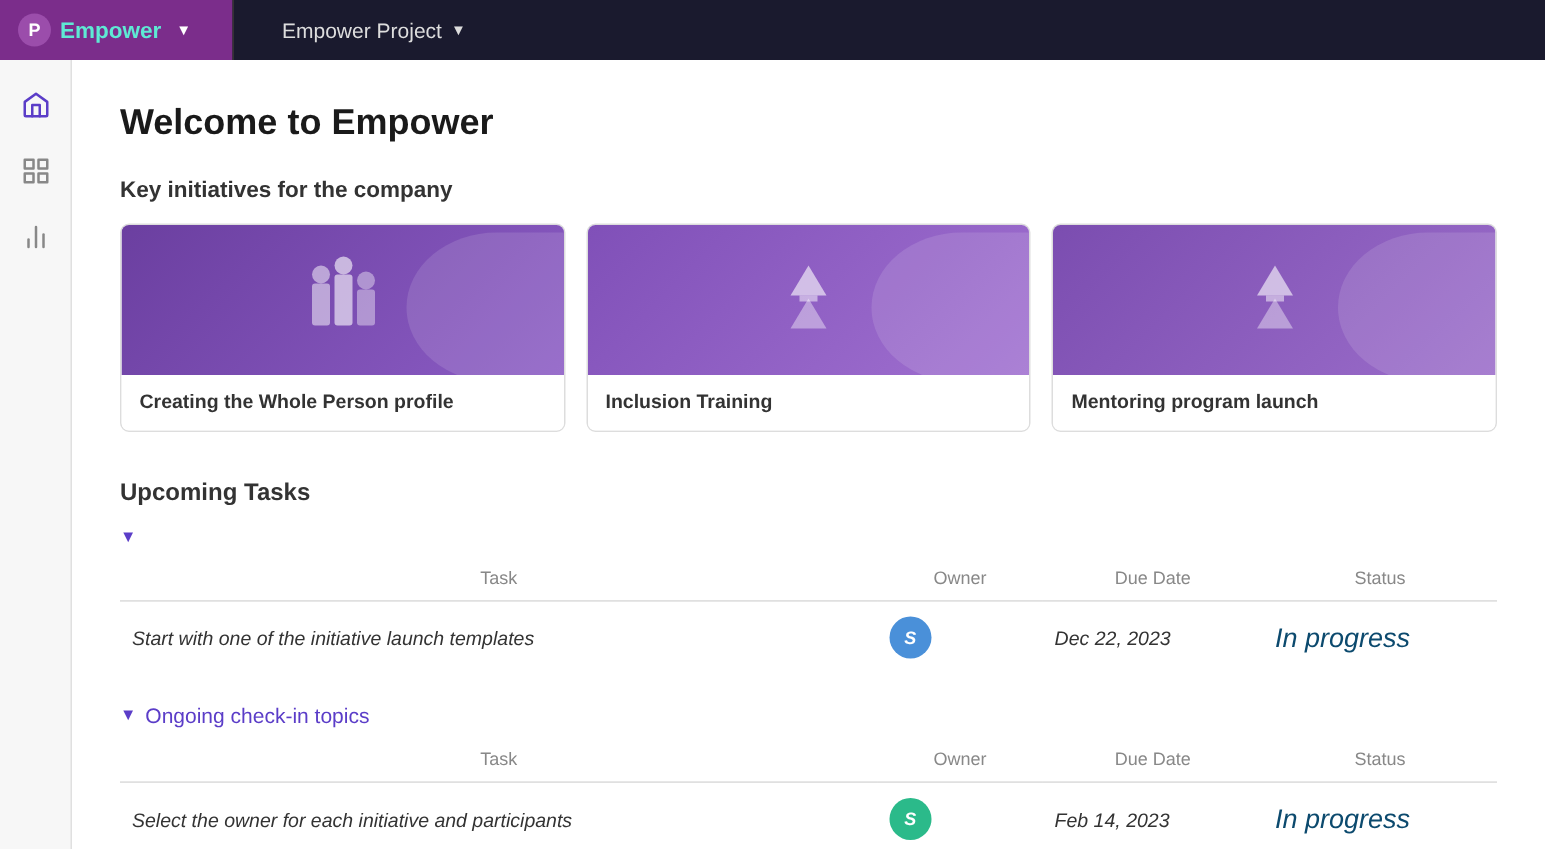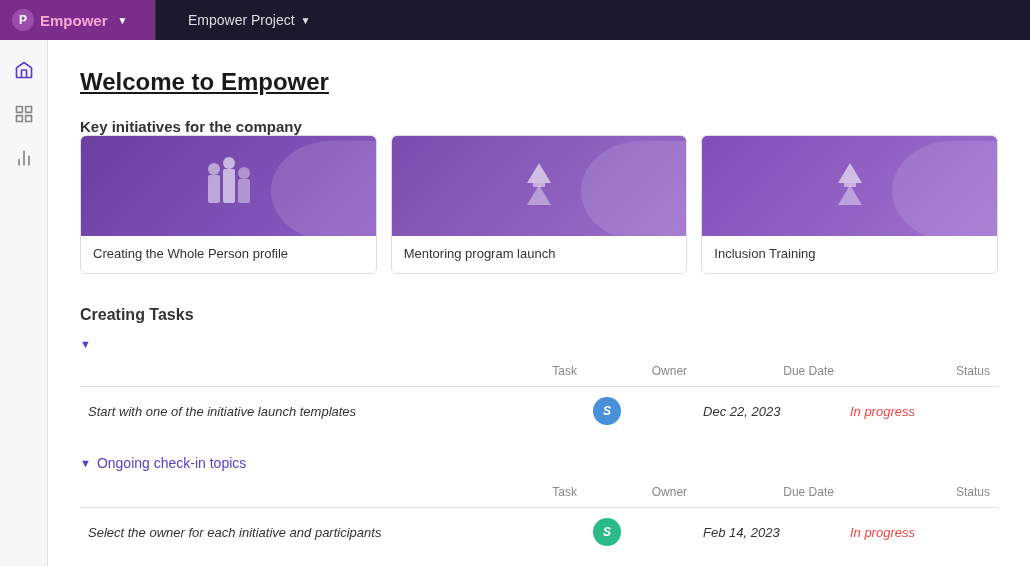--- a/index.html
+++ b/index.html
@@ -24,21 +24,21 @@
     }
     .brand-icon {
       width: 22px;
       height: 22px;
       background: #9b4dab;
       border-radius: 50%;
       display: flex; align-items: center; justify-content: center;
       color: white; font-weight: bold; font-size: 12px;
     }
     .brand-name {
-      color: #f9a8d4;
+      color: #5eead4;
       font-weight: 600;
       font-size: 15px;
     }
     .brand-arrow {
       color: white;
       font-size: 10px;
       margin-left: 4px;
     }
     .top-nav-project {
       display: flex;
@@ -92,27 +92,27 @@
       flex: 1;
       overflow-y: auto;
       padding: 28px 32px;
     }
 
     .page-title {
       font-size: 24px;
       font-weight: 600;
       color: #1a1a1a;
       margin-bottom: 22px;
-      text-decoration: underline;
     }
 
     .section-title {
       font-size: 15px;
       font-weight: 600;
       color: #333;
+      margin-bottom: 14px;
     }
 
     
     .cards-row {
       display: flex;
       gap: 14px;
       margin-bottom: 32px;
     }
     .card {
       flex: 1;
@@ -148,21 +148,21 @@
       z-index: 1;
     }
     .card-figure svg {
       fill: rgba(255,255,255,0.5);
     }
 
     .card-label {
       padding: 10px 12px 12px;
       font-size: 13px;
       color: #333;
-      font-weight: 400;
+      font-weight: 700;
       background: #fff;
     }
 
     
     .tasks-section { margin-bottom: 24px; }
 
     .section-header {
       font-size: 16px;
       font-weight: 600;
       color: #333;
@@ -178,21 +178,21 @@
       color: #5b3dc8;
       font-size: 14px;
       font-weight: 500;
       margin-bottom: 10px;
       cursor: pointer;
     }
     .chevron { font-size: 11px; }
 
     .task-table { width: 100%; border-collapse: collapse; }
     .task-table thead tr th {
-      text-align: right;
+      text-align: center;
       color: #888;
       font-size: 12px;
       font-weight: 500;
       padding: 4px 8px 8px;
       border-bottom: 1px solid #e0e0e0;
     }
     .task-table tbody tr td {
       padding: 10px 8px;
       border-bottom: 1px solid #f0f0f0;
       font-size: 13px;
@@ -215,21 +215,21 @@
       display: flex;
       align-items: center;
       justify-content: center;
       font-size: 12px;
       font-weight: 600;
       color: white;
     }
     .avatar-blue { background: #4a90d9; }
     .avatar-teal { background: #2bba8a; }
 
-    .status-text { color: #ef4444; font-size: 13px; }
+    .status-text { color: #0c4a6e; font-size: 18px; }
   </style>
 </head>
 <body>
 
 <nav class="top-nav">
   <div class="top-nav-brand">
     <div class="brand-icon">P</div>
     <span class="brand-name">Empower</span>
     <span class="brand-arrow">▼</span>
   </div>
@@ -283,53 +283,53 @@
                 <circle cx="16" cy="14" r="6" fill="rgba(255,255,255,0.5)"></circle>
                 <circle cx="31" cy="8" r="6" fill="rgba(255,255,255,0.6)"></circle>
                 <circle cx="46" cy="18" r="6" fill="rgba(255,255,255,0.4)"></circle>
               </svg>
             </div>
           </div>
           <div class="card-label">Creating the Whole Person profile</div>
         </div>
 
         <div class="card">
+          <div class="card-image purple-med">
+            <div class="card-icon-bg"></div>
+            <div class="card-figure">
+              <svg width="60" height="60" viewBox="0 0 60 60">
+                <polygon points="30,8 42,28 18,28" fill="rgba(255,255,255,0.6)"></polygon>
+                <polygon points="30,30 42,50 18,50" fill="rgba(255,255,255,0.4)"></polygon>
+                <rect x="24" y="28" width="12" height="4" fill="rgba(255,255,255,0.5)"></rect>
+              </svg>
+            </div>
+          </div>
+          <div class="card-label">Inclusion Training</div>
+        </div>
+
+        <div class="card">
           <div class="card-image purple-mid">
             <div class="card-icon-bg"></div>
             <div class="card-figure">
               <svg width="60" height="60" viewBox="0 0 60 60">
                 <polygon points="30,8 42,28 18,28" fill="rgba(255,255,255,0.6)"></polygon>
                 <polygon points="30,30 42,50 18,50" fill="rgba(255,255,255,0.4)"></polygon>
                 <rect x="24" y="28" width="12" height="4" fill="rgba(255,255,255,0.5)"></rect>
               </svg>
             </div>
           </div>
           <div class="card-label">Mentoring program launch</div>
         </div>
 
-        <div class="card">
-          <div class="card-image purple-med">
-            <div class="card-icon-bg"></div>
-            <div class="card-figure">
-              <svg width="60" height="60" viewBox="0 0 60 60">
-                <polygon points="30,8 42,28 18,28" fill="rgba(255,255,255,0.6)"></polygon>
-                <polygon points="30,30 42,50 18,50" fill="rgba(255,255,255,0.4)"></polygon>
-                <rect x="24" y="28" width="12" height="4" fill="rgba(255,255,255,0.5)"></rect>
-              </svg>
-            </div>
-          </div>
-          <div class="card-label">Inclusion Training</div>
-        </div>
-
 
       </div>
     </div>
 
     <div class="tasks-section">
-      <div class="section-header">Creating Tasks</div>
+      <div class="section-header">Upcoming Tasks</div>
 
       <div class="task-group">
         <div class="task-group-title">
           <span class="chevron">▼</span>
         </div>
         <table class="task-table">
           <thead>
             <tr>
               <th class="col-task">Task</th>
               <th class="col-owner">Owner</th>

